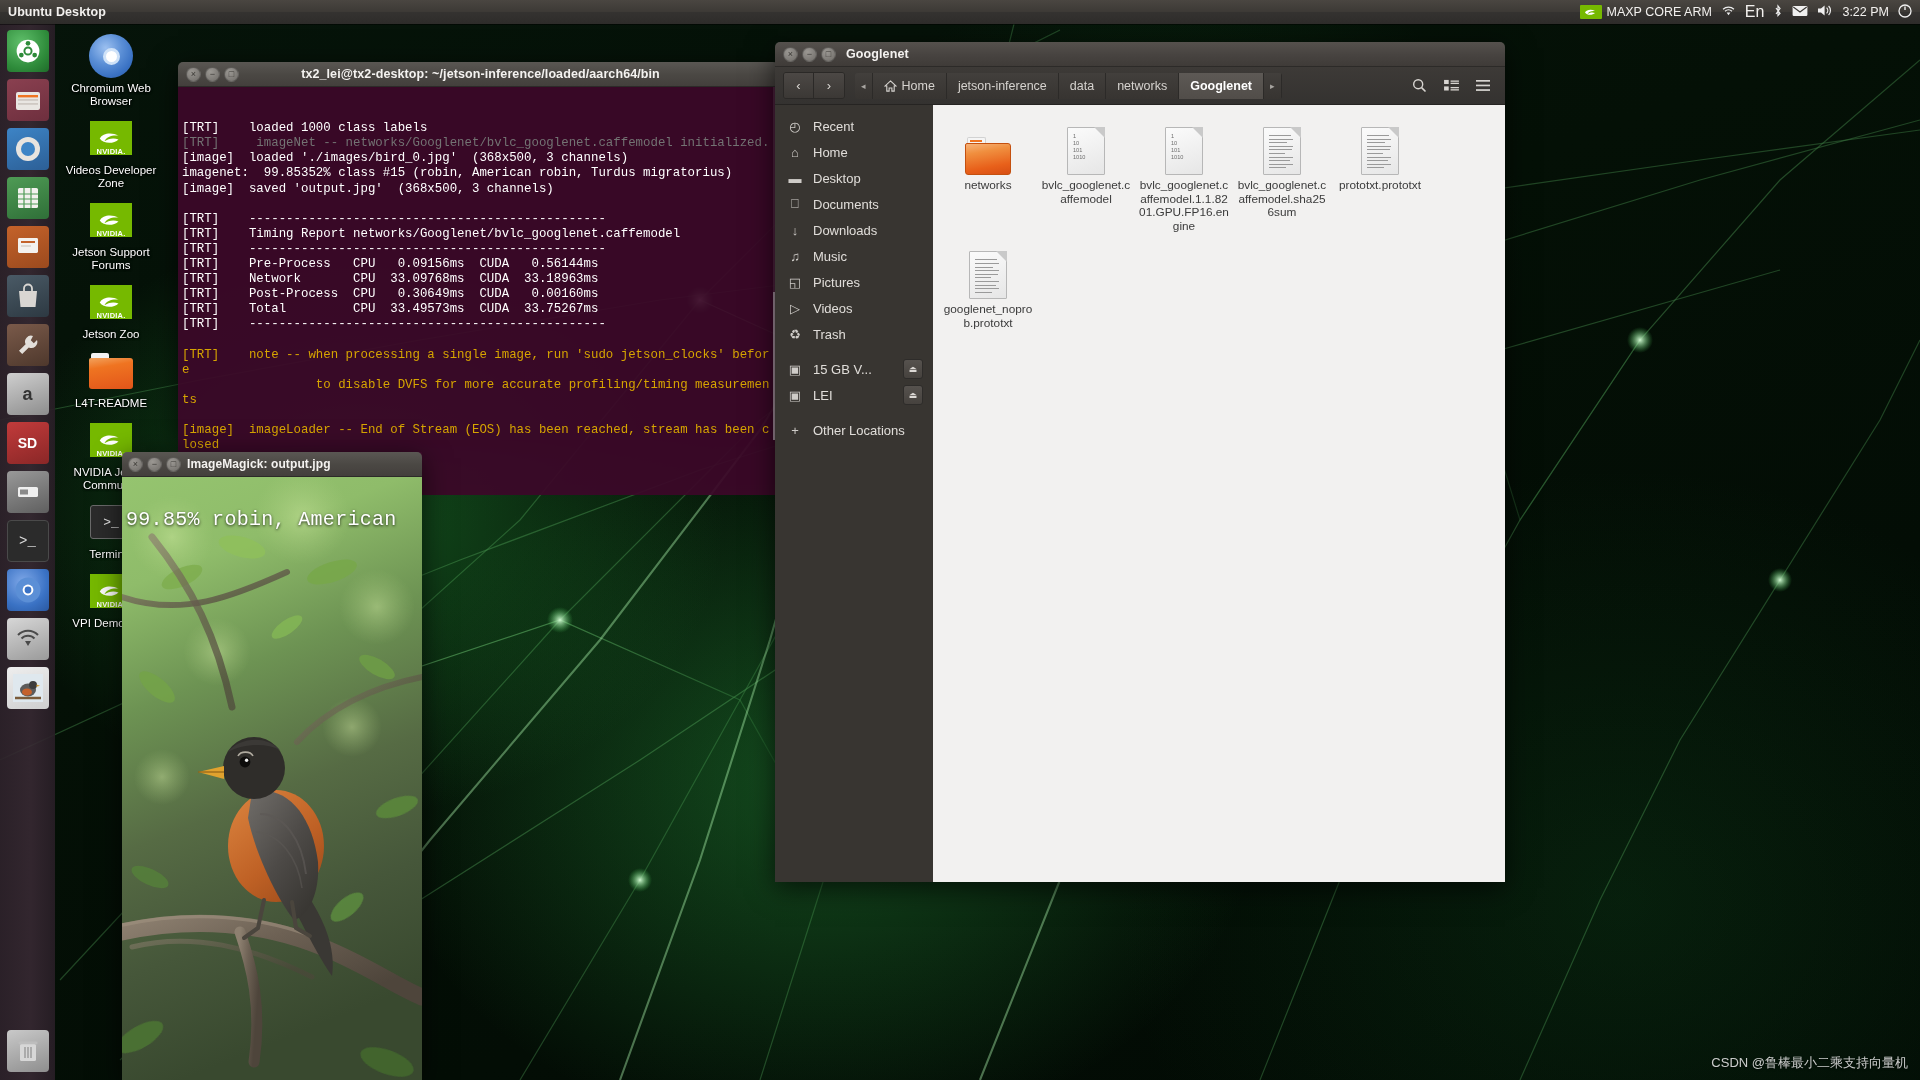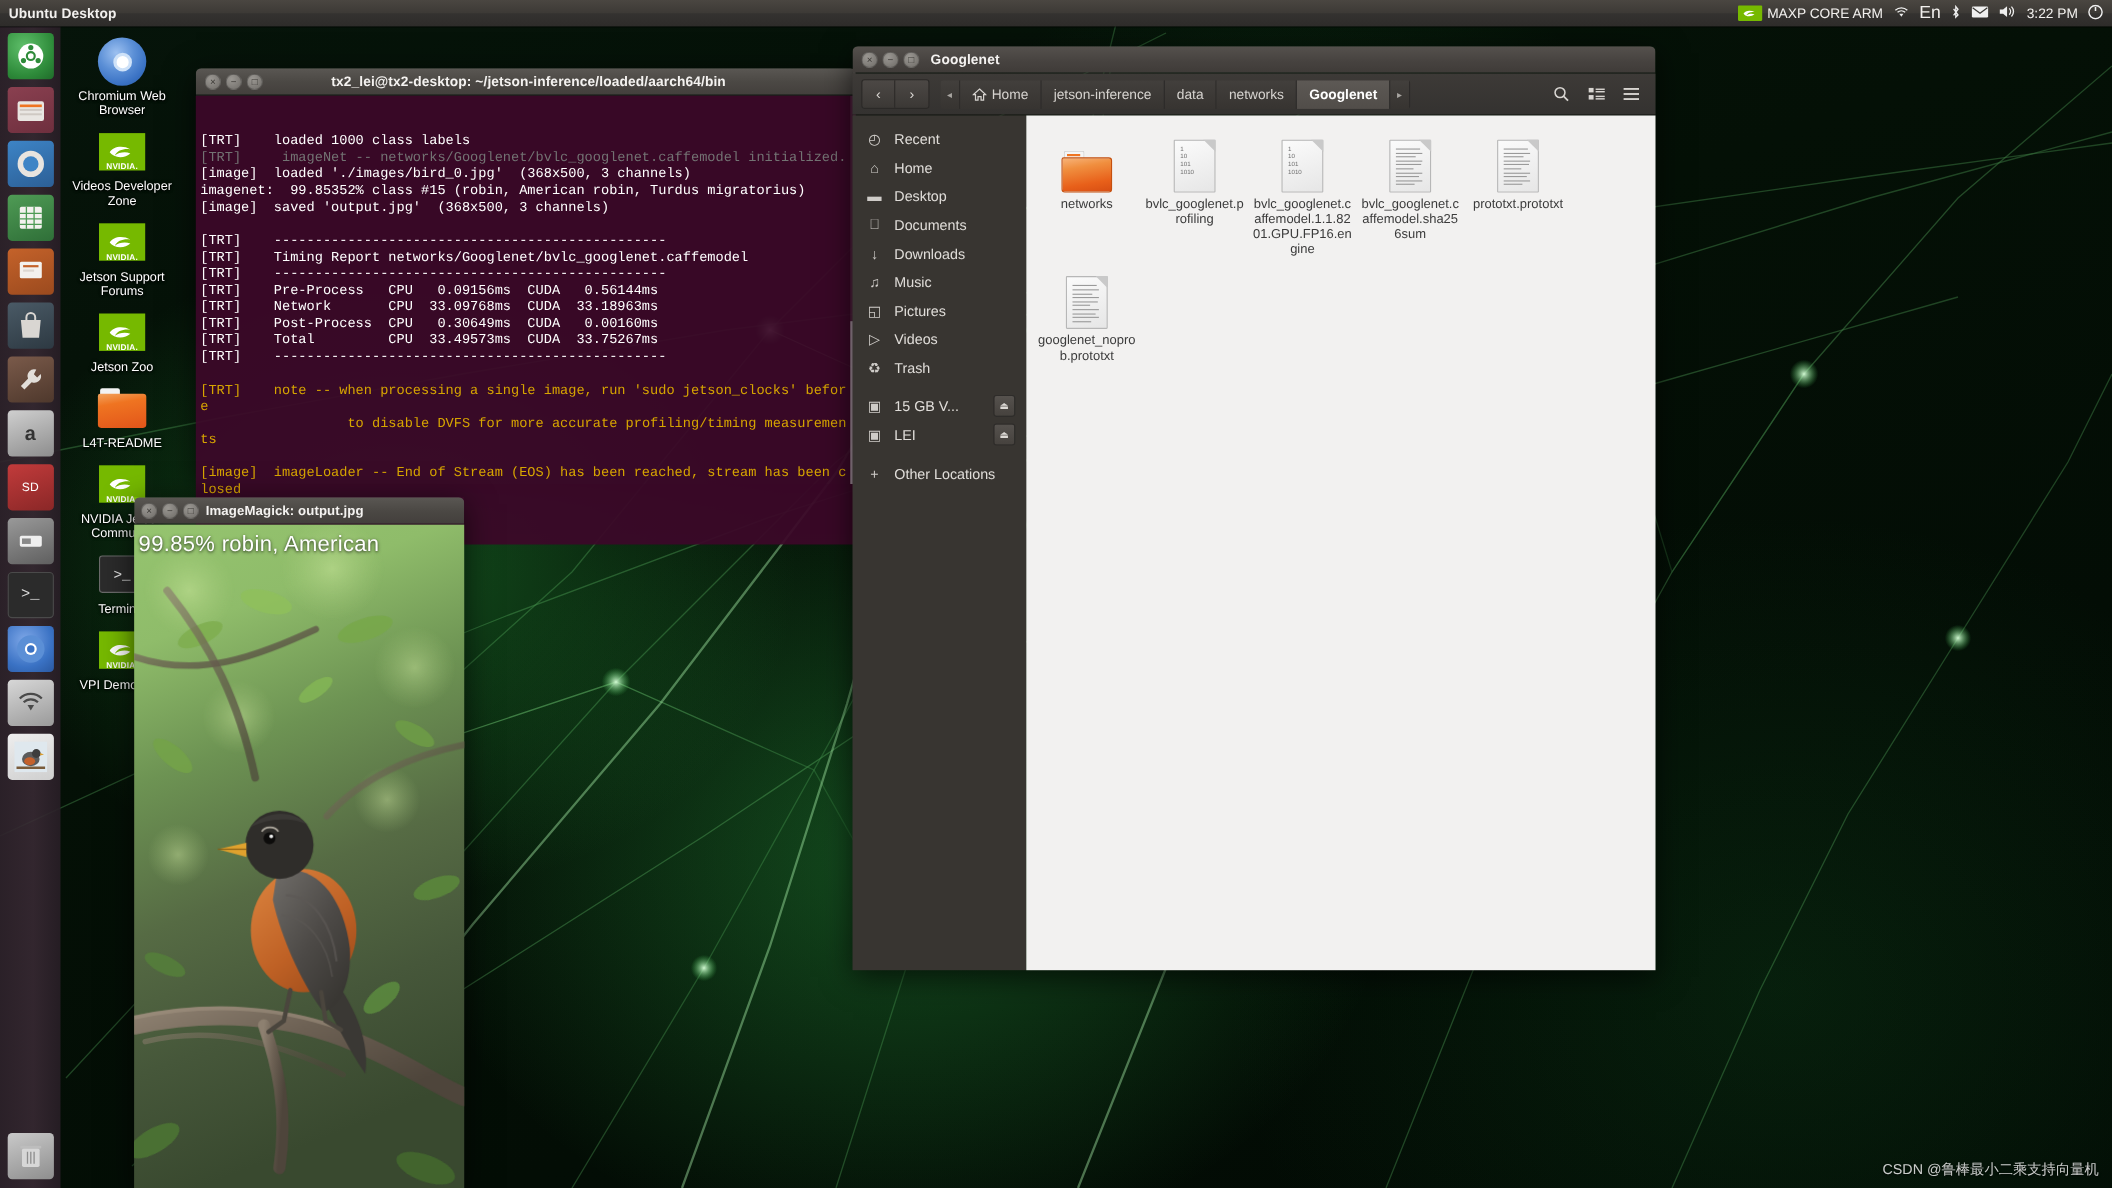--- a/index.html
+++ b/index.html
@@ -176,22 +176,22 @@
   
   #imagemagick-window { left: 122px; top: 452px; width: 300px; height: 628px; }
   #imagemagick-window .win-titlebar { padding: 0 6px; }
   #imagemagick-window .win-title { font-size: 12px; font-weight: bold; text-align: left; padding-left: 6px; padding-right: 0; }
   .im-body {
     width: 300px; height: 603px; overflow: hidden; position: relative;
     background: linear-gradient(185deg, #7fae5e 0%, #8fb96a 12%, #6d8f52 26%, #586b45 45%, #4a5b3c 62%, #3a4a32 100%);
   }
   .im-photo { position: absolute; inset: 0; }
   .im-overlay-text {
-    position: absolute; top: 7px; left: 4px;
-    color: #ffffff; font-family: Liberation Sans, sans-serif;
+    position: absolute; top: 31px; left: 4px;
+    color: #ffffff; font-family: Liberation Mono, monospace;
     font-size: 20px; letter-spacing: 0.3px;
     text-shadow: 0 1px 3px rgba(0,0,0,0.8);
     white-space: nowrap;
     z-index: 5;
   }
 
   
   #file-manager { left: 775px; top: 42px; width: 730px; height: 840px; }
   #file-manager .win-titlebar {
     height: 25px;
@@ -458,21 +458,21 @@
     </div>
     <div class="lnch-icon settings">
       <svg width="26" height="26" viewBox="0 0 26 26">
         <path d="M18 4 a6 6 0 0 0-7.4 8.2 L4 18.8 l3.2 3.2 l6.6-6.6 A6 6 0 0 0 22 8 l-3.2 3.2 l-3-3 Z" fill="#e2ded9"></path>
       </svg>
     </div>
     <div class="lnch-icon amazon">
       <span class="glyph" style="color:#333;font-weight:bold;font-size:18px;">a</span>
     </div>
     <div class="lnch-icon sd">
-      <span class="glyph" style="font-size:11px;font-weight:normal;">SD</span>
+      <span class="glyph" style="font-size:14px;font-weight:bold;">SD</span>
     </div>
     <div class="lnch-icon usb">
       <svg width="24" height="20" viewBox="0 0 24 20">
         <rect x="2" y="5" width="20" height="10" rx="1.6" fill="#efefef"></rect>
         <rect x="4" y="7.5" width="8" height="5" fill="#8a8a8a"></rect>
       </svg>
     </div>
     <div class="lnch-icon term">
       <span class="glyph">&gt;_</span>
     </div>
@@ -858,21 +858,21 @@
               </div>
             </div>
             <div class="f-name">networks</div>
           </div>
           <div class="fm-file">
             <div class="f-ico">
               <div class="doc-icon">
                 <div class="bits">1<br>10<br>101<br>1010</div>
               </div>
             </div>
-            <div class="f-name">bvlc_googlenet.profiling</div>
+            <div class="f-name">bvlc_googlenet.caffemodel</div>
           </div>
           <div class="fm-file">
             <div class="f-ico">
               <div class="doc-icon">
                 <div class="bits">1<br>10<br>101<br>1010</div>
               </div>
             </div>
             <div class="f-name">bvlc_googlenet.caffemodel.1.1.8201.GPU.FP16.engine</div>
           </div>
           <div class="fm-file">

